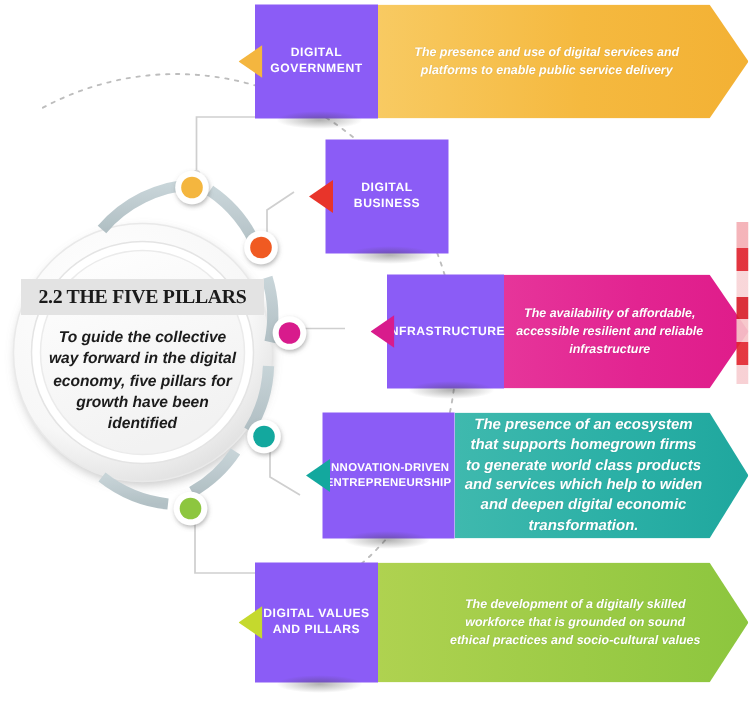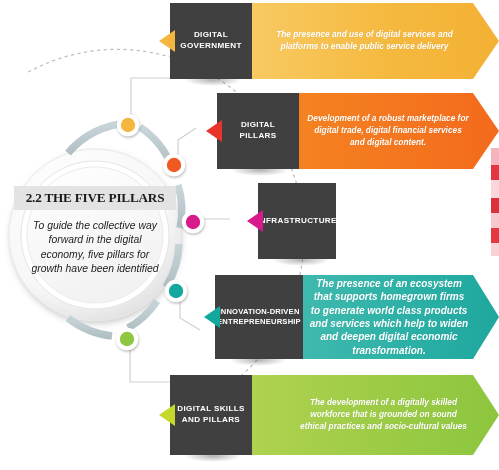--- a/index.html
+++ b/index.html
@@ -50,34 +50,34 @@
     line-height: 1.05;
     white-space: nowrap;
     font-family: Liberation Serif, serif;
   }
   .hub-body {
     display: block;
     margin-top: 9px;
     padding: 0 16px;
     color: #1c1c1c;
     font-size: 10.4px;
-    font-weight: normal;
+    font-weight: bold;
     font-style: italic;
     line-height: 1.38;
   }
 
   
   .pillar {
     position: absolute;
     display: flex;
     align-items: stretch;
     height: 80px;
   }
   .pillar-label {
-    background: #404040;
+    background: #8b5cf6;
     color: #ffffff;
     width: 82px;
     flex: 0 0 82px;
     display: flex;
     align-items: center;
     justify-content: center;
     text-align: center;
     font-size: 8.1px;
     font-weight: bold;
     letter-spacing: 0.35px;
@@ -254,58 +254,58 @@
     </div>
     <div class="pillar-body" style="background:linear-gradient(90deg,#F8CA62 0%,#F5B93F 55%,#F3B134 100%);">
       <div class="pillar-desc">The presence and use of digital services and platforms to enable public service delivery</div>
     </div>
   </div>
 
   <div class="pillar" style="left:217px; top:93px; width:282px; height:76px;">
     <div class="pillar-label">
       <div>
         <span>DIGITAL</span>
-        <span>PILLARS</span>
+        <span>BUSINESS</span>
       </div>
       <div class="tail" style="background:#E8342A;"></div>
       <div class="box-shadow"></div>
-    </div>
-    <div class="pillar-body" style="background:linear-gradient(90deg,#F58220 0%,#F4751F 55%,#F36A1C 100%);">
-      <div class="pillar-desc">Development of a robust marketplace for digital trade, digital financial services and digital content.</div>
     </div>
   </div>
 
   <div class="pillar" style="left:258px; top:183px; width:241px; height:76px;">
     <div class="pillar-label" style="flex:0 0 78px; width:78px;">
       <div>
         <span>INFRASTRUCTURE</span>
       </div>
       <div class="tail" style="background:#D81B8C;"></div>
       <div class="box-shadow"></div>
     </div>
+    <div class="pillar-body" style="background:linear-gradient(90deg,#E6359A 0%,#E22491 55%,#DF1C8A 100%);">
+      <div class="pillar-desc">The availability of affordable, accessible resilient and reliable infrastructure</div>
+    </div>
   </div>
 
   <div class="pillar" style="left:215px; top:275px; width:284px; height:84px;">
     <div class="pillar-label" style="flex:0 0 88px; width:88px; font-size:7.6px; letter-spacing:0.2px;">
       <div>
         <span>INNOVATION-DRIVEN</span>
         <span>ENTREPRENEURSHIP</span>
       </div>
       <div class="tail" style="background:#13A89E;"></div>
       <div class="box-shadow"></div>
     </div>
     <div class="pillar-body" style="background:linear-gradient(90deg,#3FB9AE 0%,#2BB0A6 55%,#1FA79E 100%);">
       <div class="pillar-desc" style="font-size:10px; line-height:1.33; padding:0 30px 0 6px;">The presence of an ecosystem that supports homegrown firms to generate world class products and services which help to widen and deepen digital economic transformation.</div>
     </div>
   </div>
 
   <div class="pillar" style="left:170px; top:375px; width:329px; height:80px;">
     <div class="pillar-label">
       <div>
-        <span>DIGITAL SKILLS</span>
+        <span>DIGITAL VALUES</span>
         <span>AND PILLARS</span>
       </div>
       <div class="tail" style="background:#C5D92D;"></div>
       <div class="box-shadow"></div>
     </div>
     <div class="pillar-body" style="background:linear-gradient(90deg,#AFD250 0%,#9CCB46 55%,#8CC63E 100%);padding-left:38px;">
       <div class="pillar-desc">The development of a digitally skilled workforce that is grounded on sound ethical practices and socio-cultural values</div>
     </div>
   </div>
 

